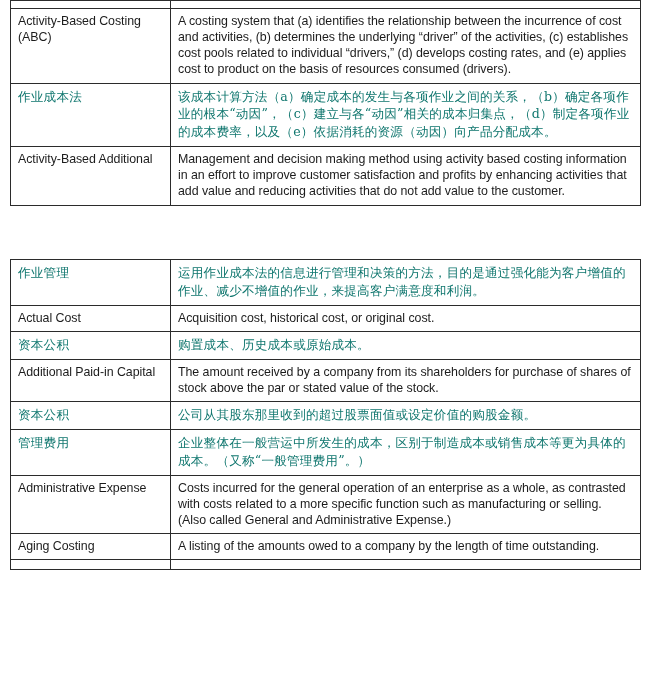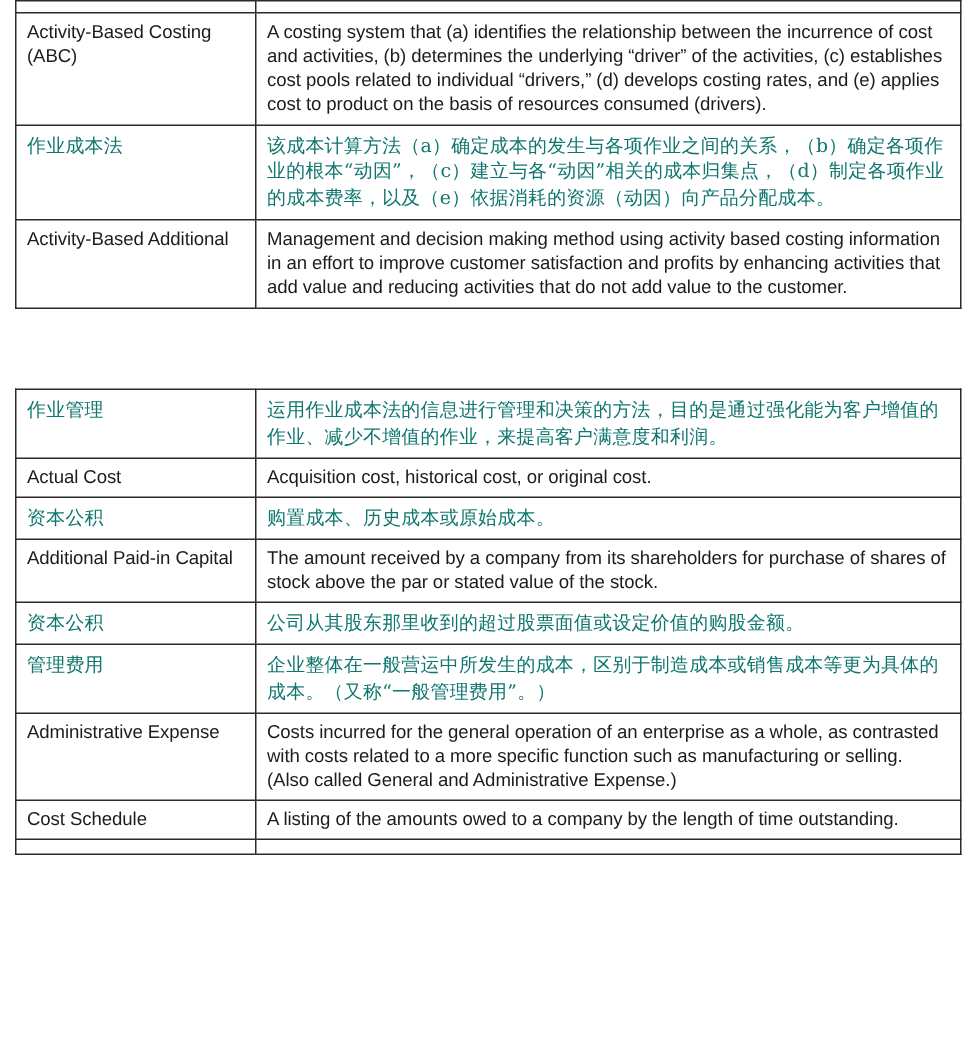--- a/index.html
+++ b/index.html
@@ -126,21 +126,21 @@
       </tr>
       <tr>
         <td class="zh">管理费用</td>
         <td class="zh">企业整体在一般营运中所发生的成本，区别于制造成本或销售成本等更为具体的成本。（又称“一般管理费用”。）</td>
       </tr>
       <tr>
         <td class="en">Administrative Expense</td>
         <td class="en">Costs incurred for the general operation of an enterprise as a whole, as contrasted with costs related to a more specific function such as manufacturing or selling.  (Also called General and Administrative Expense.)</td>
       </tr>
       <tr>
-        <td class="en">Cost Schedule</td>
+        <td class="en">Aging Costing</td>
         <td class="en">A listing of the amounts owed to a company by the length of time outstanding.</td>
       </tr>
       <tr>
         <td class="en sliver-bot"></td>
         <td class="en sliver-bot"></td>
       </tr>
     </tbody>
   </table>
 
 </div>

